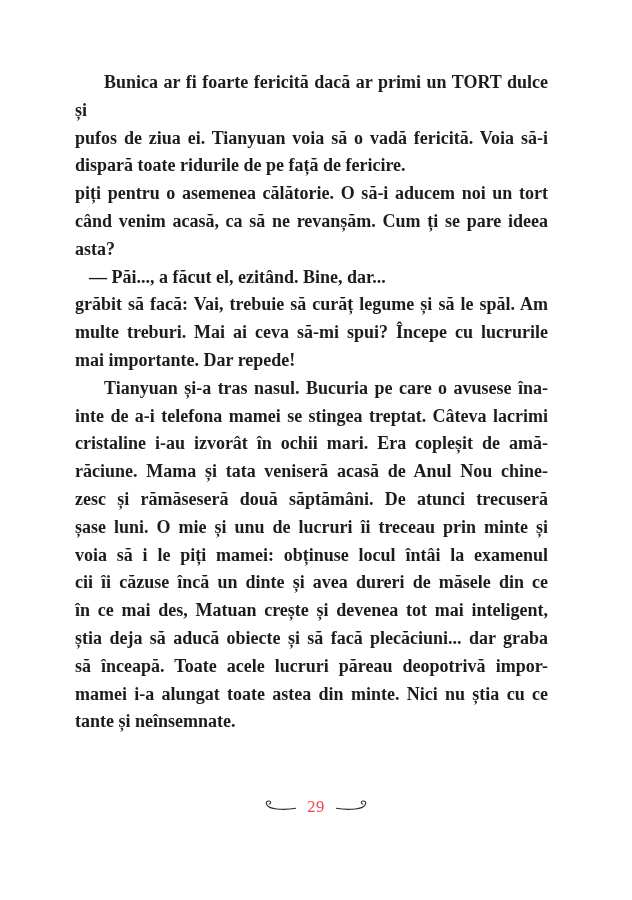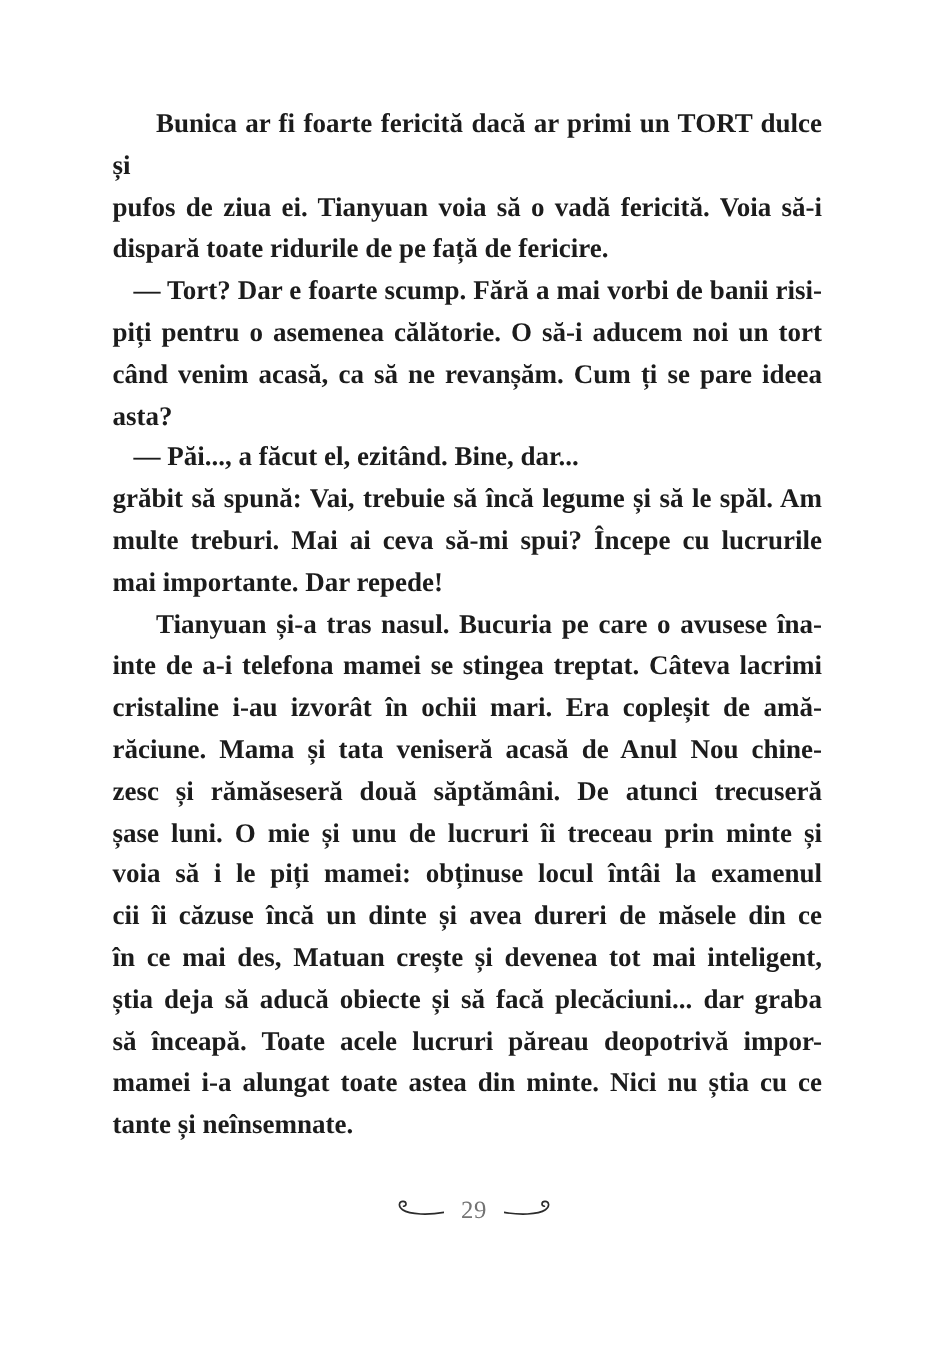--- a/index.html
+++ b/index.html
@@ -45,51 +45,50 @@
     top: 797px;
     width: 632px;
     display: flex;
     align-items: center;
     justify-content: center;
     gap: 9px;
   }
   .page-number {
     font-size: 16.5px;
     letter-spacing: 0.5px;
-    color: #737373;
+    color: #ef4444;
     padding: 0 2px;
   }
   .flourish {
     display: block;
     margin-top: -4px;
   }
   .flourish.right { transform: scaleX(-1); }
 </style>
 </head>
 <body>
 
 <div class="book-page">
 
   <div class="text-block">
       <div class="para">
         <div class="line first">Bunica ar fi foarte fericită dacă ar primi un TORT dulce și</div>
         <div class="line">pufos de ziua ei. Tianyuan voia să o vadă fericită. Voia să-i</div>
         <div class="line last">dispară toate ridurile de pe față de fericire.</div>
       </div>
       <div class="para dialogue">
-        <div class="line first">— Tort? Dar e foarte scump. Fără a mai vorbi de banii risi-</div>
         <div class="line">piți pentru o asemenea călătorie. O să-i aducem noi un tort</div>
         <div class="line">când venim acasă, ca să ne revanșăm. Cum ți se pare ideea</div>
         <div class="line last">asta?</div>
       </div>
       <div class="para dialogue">
         <div class="line first last">— Păi..., a făcut el, ezitând. Bine, dar...</div>
       </div>
       <div class="para dialogue">
-        <div class="line">grăbit să spună: Vai, trebuie să încă legume și să le spăl. Am</div>
+        <div class="line">grăbit să facă: Vai, trebuie să curăț legume și să le spăl. Am</div>
         <div class="line">multe treburi. Mai ai ceva să-mi spui? Începe cu lucrurile</div>
         <div class="line last">mai importante. Dar repede!</div>
       </div>
       <div class="para">
         <div class="line first">Tianyuan și-a tras nasul. Bucuria pe care o avusese îna-</div>
         <div class="line">inte de a-i telefona mamei se stingea treptat. Câteva lacrimi</div>
         <div class="line">cristaline i-au izvorât în ochii mari. Era copleșit de amă-</div>
         <div class="line">răciune. Mama și tata veniseră acasă de Anul Nou chine-</div>
         <div class="line">zesc și rămăseseră două săptămâni. De atunci trecuseră</div>
         <div class="line">șase luni. O mie și unu de lucruri îi treceau prin minte și</div>

